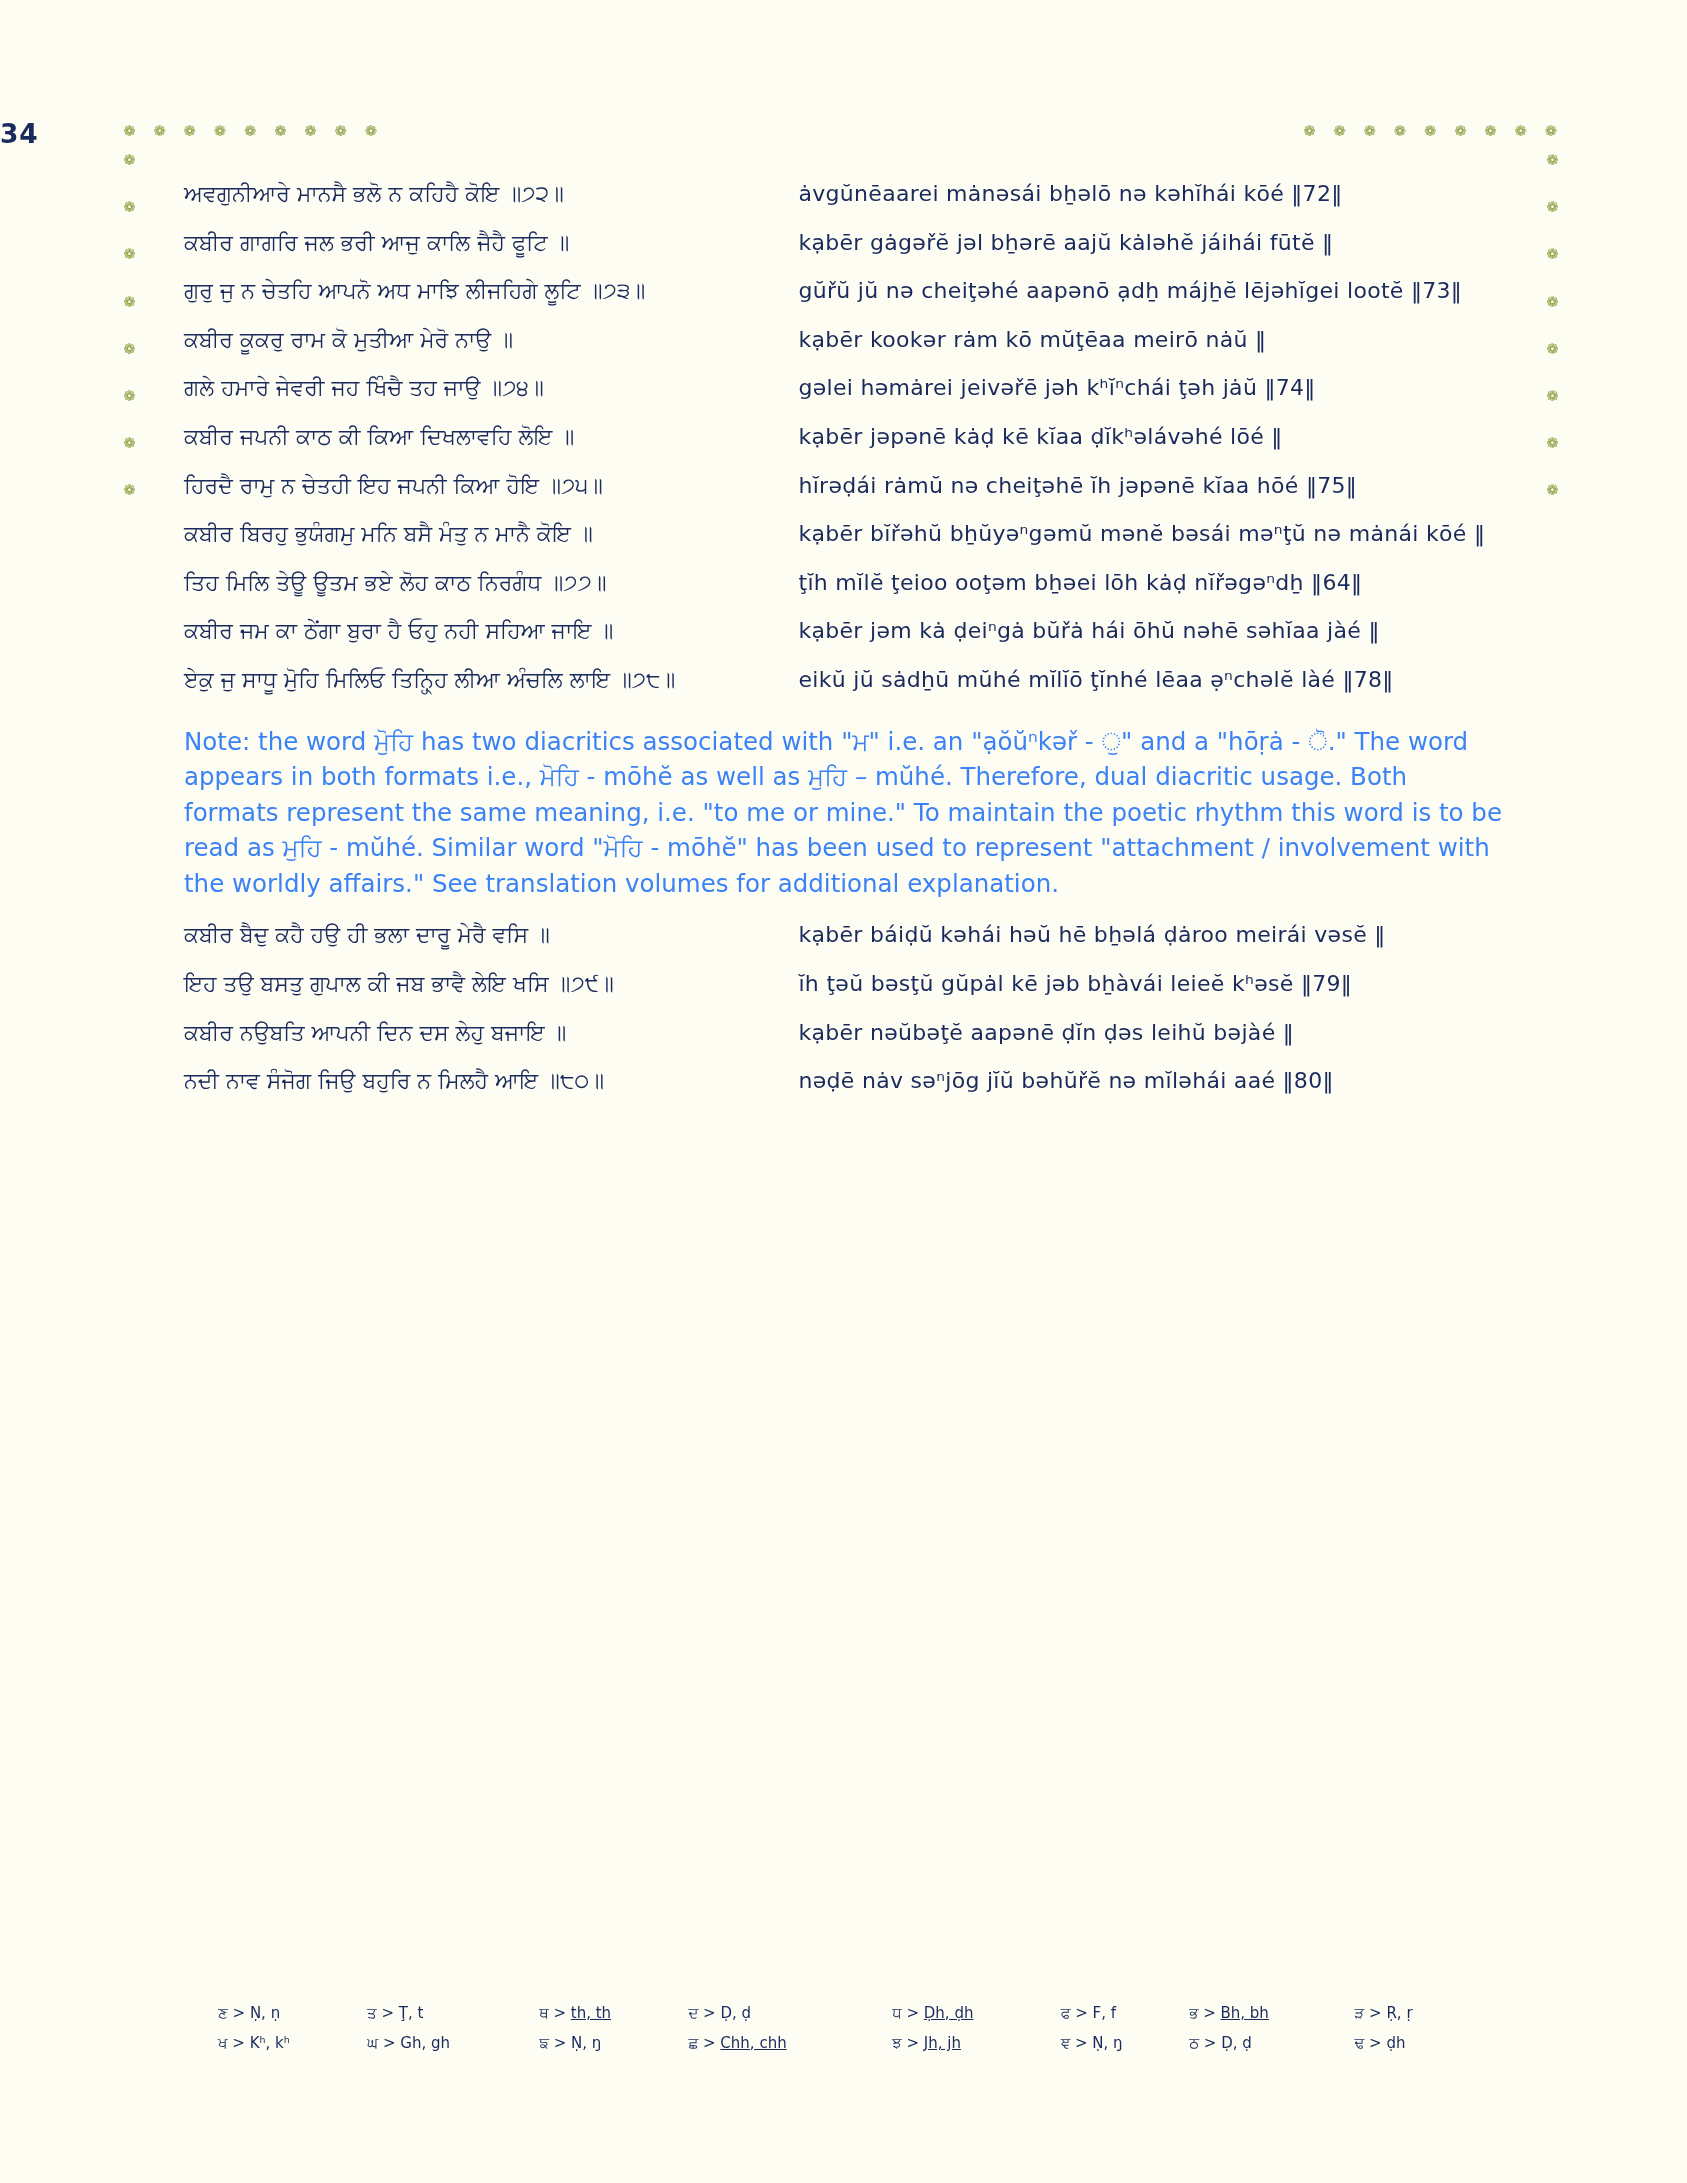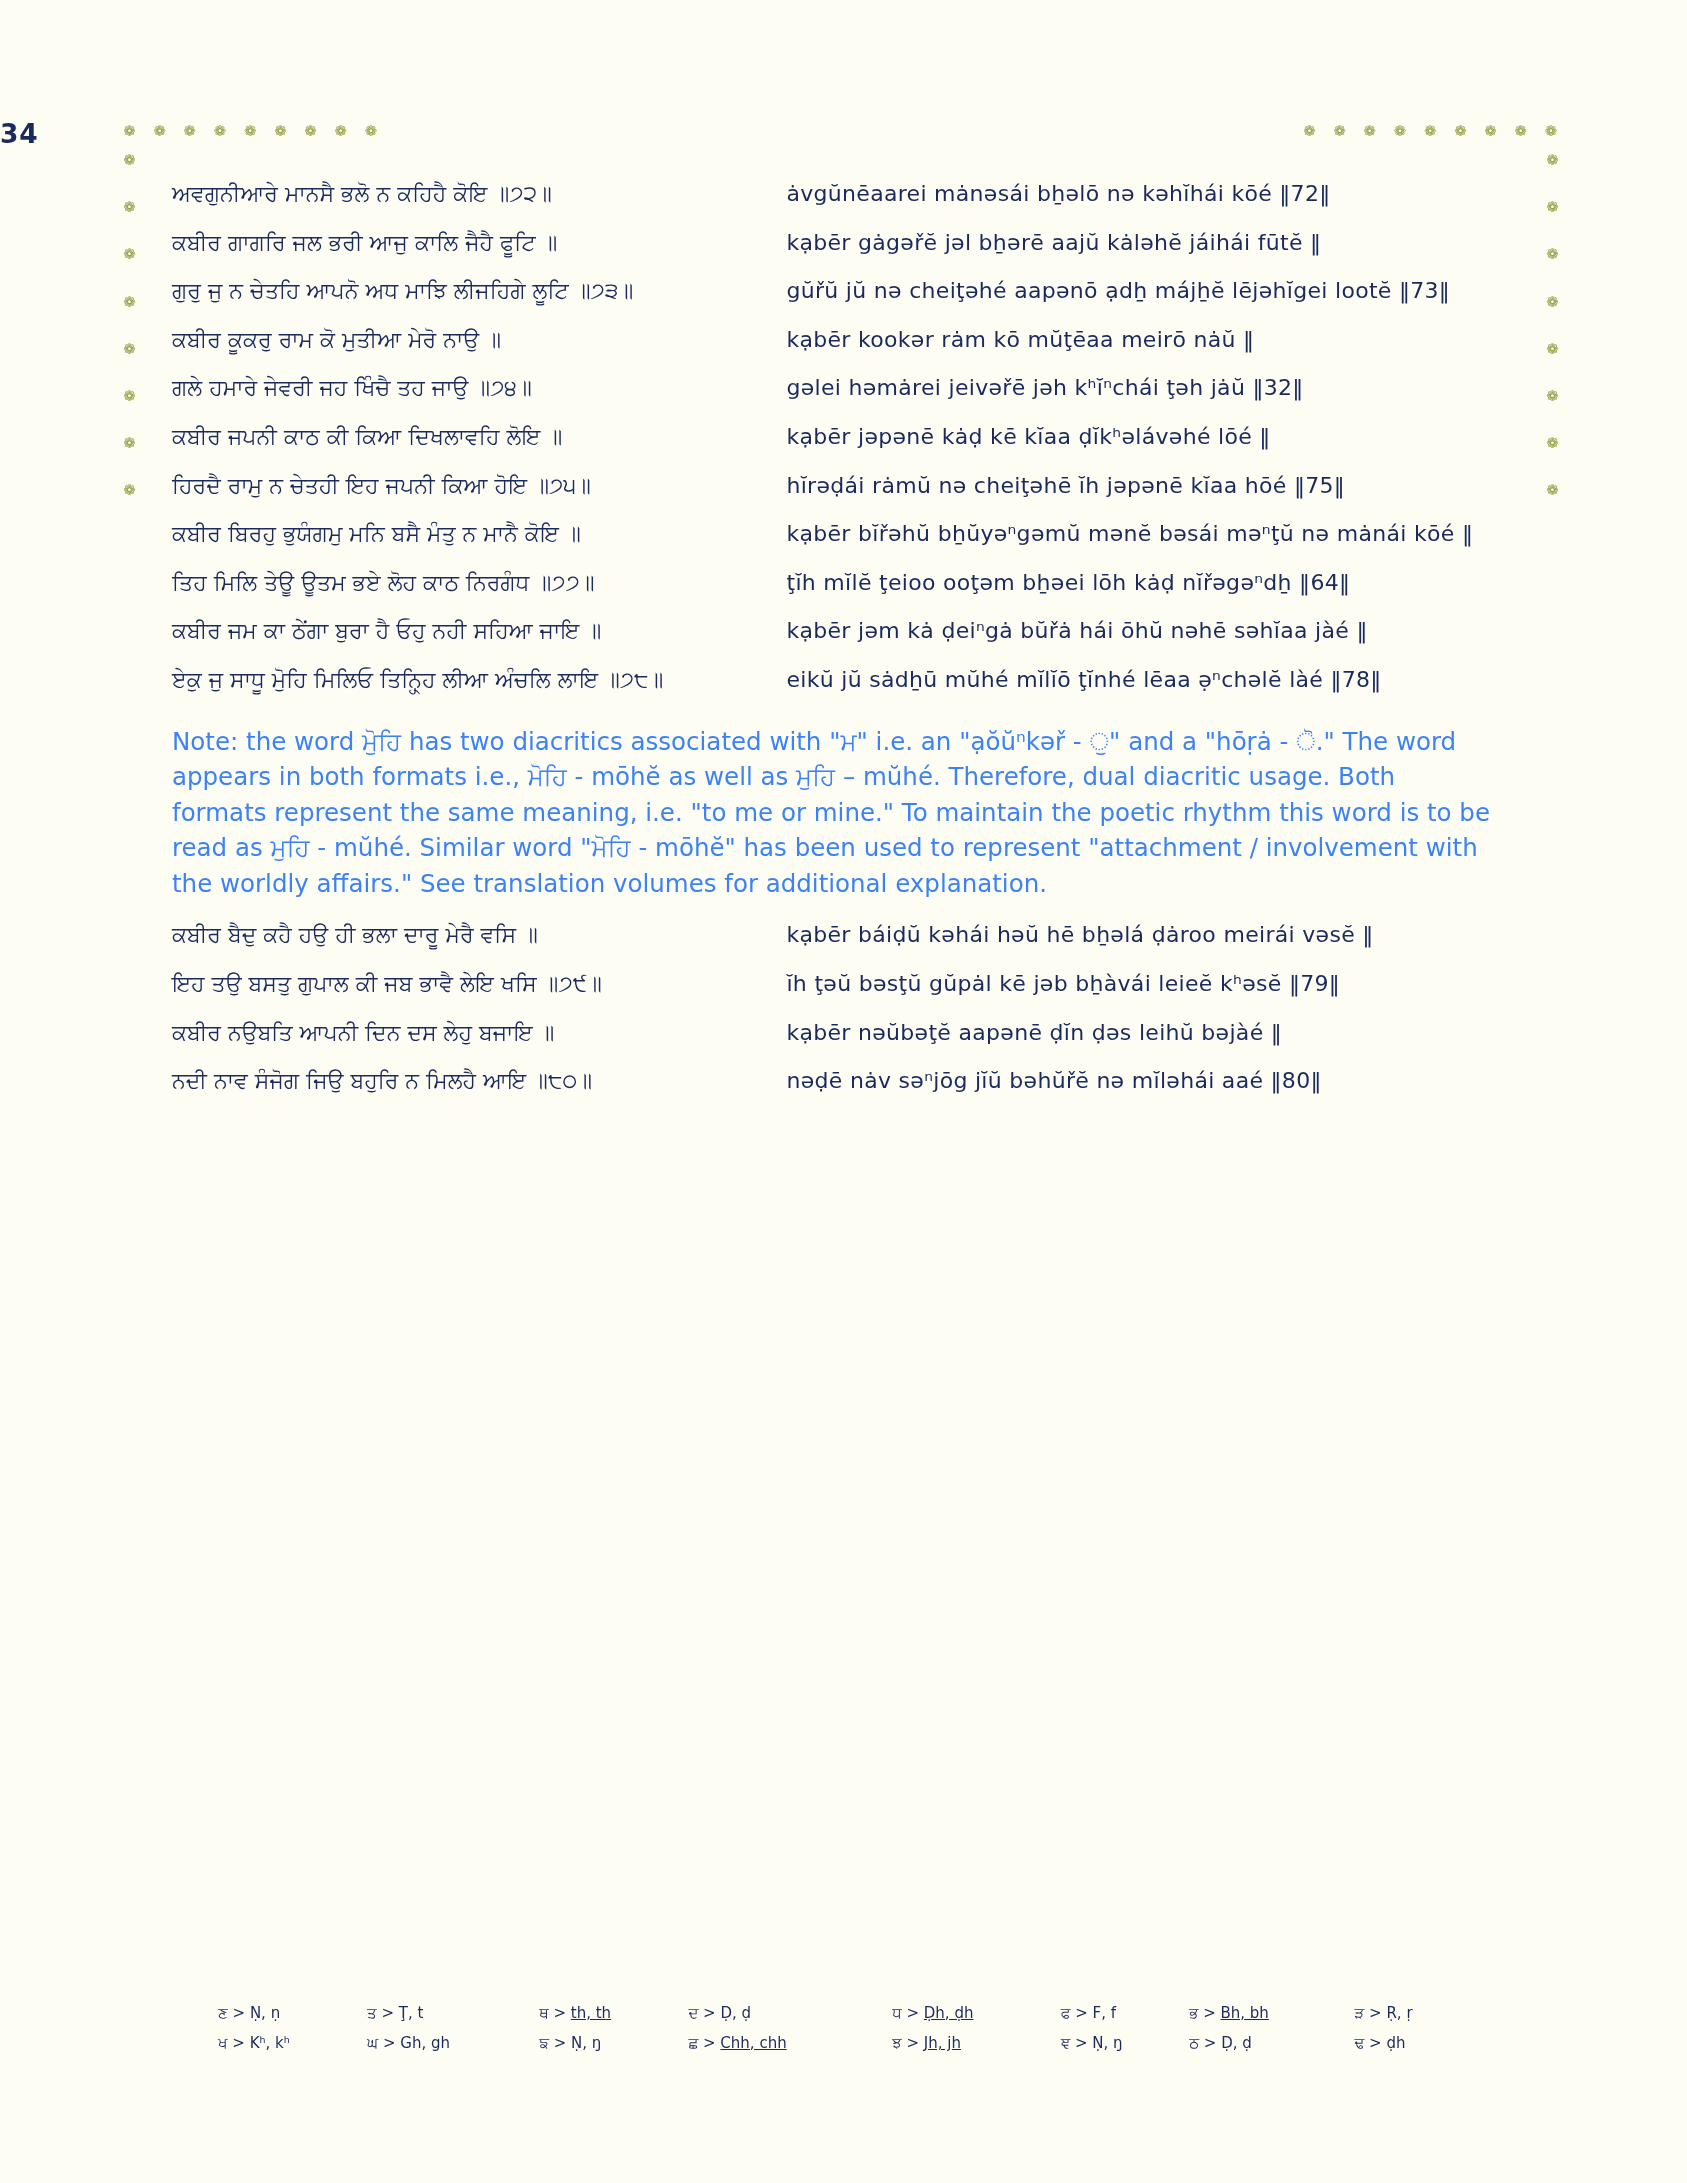--- a/index.html
+++ b/index.html
@@ -62,21 +62,21 @@
     font-size: 26.5px;
     font-weight: bold;
     color: #1b2a5c;
     letter-spacing: 0.7px;
   }
 
   
   .content {
     position: absolute;
     top: 180px;
-    left: 172px;
+    left: 184px;
     width: 1323px;
   }
 
   .verse-table {
     width: 100%;
     border-collapse: collapse;
   }
   .verse-table td {
     vertical-align: top;
     padding: 0 0 20px 0;
@@ -196,21 +196,21 @@
           <tr>
             <td class="col-gur">ਗੁਰੁ ਜੁ ਨ ਚੇਤਹਿ ਆਪਨੋ ਅਧ ਮਾਝਿ ਲੀਜਹਿਗੇ ਲੂਟਿ ॥੭੩॥</td>
             <td class="col-rom justified">gŭřŭ jŭ nə cheiţəhé aapənō ạdẖ májẖĕ lējəhĭgei lootĕ ‖73‖</td>
           </tr>
           <tr>
             <td class="col-gur">ਕਬੀਰ ਕੂਕਰੁ ਰਾਮ ਕੋ ਮੁਤੀਆ ਮੇਰੋ ਨਾਉ ॥</td>
             <td class="col-rom justified">kạbēr kookər rȧm kō mŭţēaa meirō nȧŭ ‖</td>
           </tr>
           <tr>
             <td class="col-gur">ਗਲੇ ਹਮਾਰੇ ਜੇਵਰੀ ਜਹ ਖਿੰਚੈ ਤਹ ਜਾਉ ॥੭੪॥</td>
-            <td class="col-rom justified">gəlei həmȧrei jeivəřē jəh kʰĭⁿchái ţəh jȧŭ ‖32‖</td>
+            <td class="col-rom justified">gəlei həmȧrei jeivəřē jəh kʰĭⁿchái ţəh jȧŭ ‖74‖</td>
           </tr>
           <tr>
             <td class="col-gur">ਕਬੀਰ ਜਪਨੀ ਕਾਠ ਕੀ ਕਿਆ ਦਿਖਲਾਵਹਿ ਲੋਇ ॥</td>
             <td class="col-rom justified">kạbēr jəpənē kȧḍ kē kĭaa ḍĭkʰəlávəhé lōé ‖</td>
           </tr>
           <tr>
             <td class="col-gur">ਹਿਰਦੈ ਰਾਮੁ ਨ ਚੇਤਹੀ ਇਹ ਜਪਨੀ ਕਿਆ ਹੋਇ ॥੭੫॥</td>
             <td class="col-rom justified">hĭrəḍái rȧmŭ nə cheiţəhē ĭh jəpənē kĭaa hōé ‖75‖</td>
           </tr>
           <tr>

